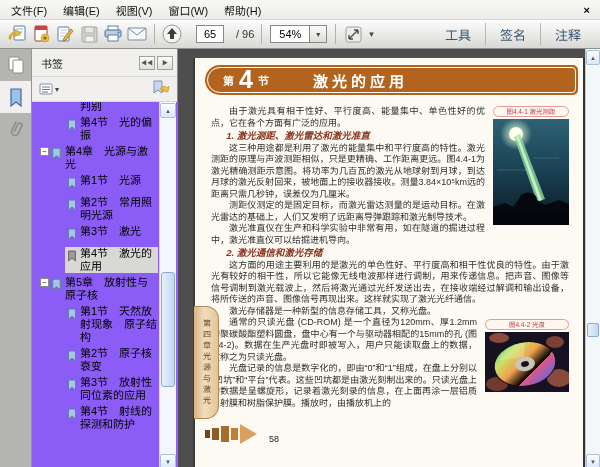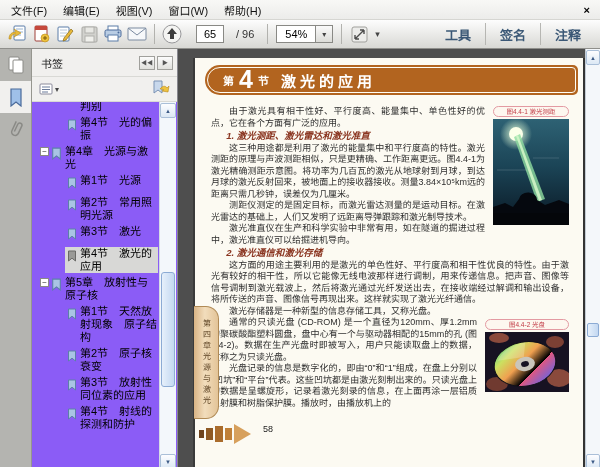--- a/index.html
+++ b/index.html
@@ -12,29 +12,29 @@
     display:flex;align-items:center;padding:0 3px;color:#111}
   .menu-item{font-size:11px;padding:1px 8px;cursor:default;white-space:nowrap}
   .close-btn{margin-left:auto;font-size:11px;font-weight:bold;color:#000;padding:0 7px}
 
   
   .toolbar{height:29px;background:linear-gradient(#fdfdfd,#d8d8d4);border-bottom:1px solid #8f8f8b;
     display:flex;align-items:center;padding:0 5px}
   .tb-btn{width:24px;height:22px;display:flex;align-items:center;justify-content:center;border-radius:2px}
   .tb-sep{width:1px;height:20px;background:#b2b2ae;margin:0 5px}
   .page-input{width:28px;height:18px;border:1px solid #898985;background:#fff;text-align:center;font-size:11px;margin:0 12px}
-  .page-total{font-size:11px;color:#333;margin-right:8px}
+  .page-total{font-size:11px;color:#333;margin-right:2px}
   .zoom-box{display:flex;align-items:center;margin:0 3px}
   .zoom-val{width:40px;height:18px;border:1px solid #898985;background:#fff;font-size:11px;
     display:flex;align-items:center;justify-content:center}
   .zoom-dd{width:17px;height:18px;border:1px solid #898985;border-left:none;background:linear-gradient(#fafafa,#dcdcd8);
     display:flex;align-items:center;justify-content:center;font-size:8px;color:#444}
   .mini-dd{font-size:9px;color:#444;padding:0 4px}
   .tb-right{margin-left:auto;display:flex;align-items:center;height:100%}
-  .tb-text-btn{color:#3b5876;font-weight:bold;font-size:13px;padding:0 14px;white-space:nowrap}
+  .tb-text-btn{color:#3b5876;font-weight:normal;font-size:13px;padding:0 14px;white-space:nowrap}
   .tb-vline{width:1px;height:22px;background:#b6b6b2}
 
   
   .main{display:flex;height:421px}
 
   
   .navstrip{width:32px;background:#b4b4b0;border-right:1px solid #96968f;display:flex;flex-direction:column;align-items:center}
   .nav-tab{width:31px;height:32px;display:flex;align-items:center;justify-content:center}
   .nav-tab.sel{background:#f1f0ee}
 
@@ -74,42 +74,42 @@
   .docarea{flex:1;position:relative;background:#4e4e4e;overflow:hidden}
   .pdf-page{position:absolute;left:17px;top:9px;width:388px;height:470px;background:#fcfaf2;
     box-shadow:-2px 0 0 #3a3a3a,2px 0 0 #333}
 
   
   .band{position:absolute;left:10px;right:5px;top:7px;height:30px;background:#b2641f;border-radius:15px 5px 5px 15px}
   .band-inner{position:absolute;inset:2px;border:1px solid #fffdf5;border-radius:13px 4px 4px 13px;
     display:flex;align-items:center;padding-left:15px;color:#fff;white-space:nowrap}
   .band .pre,.band .suf{font-size:11px;font-weight:bold}
   .band .num{font-size:25px;font-weight:bold;line-height:1;margin:0 5px 2px}
-  .band .btitle{font-size:15px;font-weight:bold;letter-spacing:4px;margin-left:12px}
+  .band .btitle{font-size:15px;font-weight:bold;letter-spacing:4px;margin-left:44px}
 
   
   .content{position:absolute;left:16px;right:14px;top:48px;font-size:9px;line-height:11.5px;
     color:#2e2e2e;text-align:justify}
   .content p{text-indent:2em;margin:0}
   .sec-h{color:#8a3520;font-style:italic;font-weight:bold;font-size:9.5px;text-indent:1.6em;margin:1px 0}
 
   .fig{float:right;clear:right;margin:0 0 5px 8px}
   .fig1{width:76px}.fig2{width:84px;margin-top:2px}
   .fig-label{border:1px solid #e39aa2;border-radius:7px;background:#fdf7ef;color:#c23b46;font-size:6.5px;
     line-height:1.1;text-align:center;padding:1px 0;margin-bottom:2px;white-space:nowrap;overflow:hidden}
   .fig svg{display:block;width:100%}
 
   
   .margin-tab{position:absolute;left:-1px;top:248px;width:25px;height:113px;
     background:linear-gradient(90deg,#d9b485,#f2ddbc 45%,#e3c498);border:1px solid #b08a55;border-left:none;
     border-radius:0 13px 13px 0;display:flex;align-items:center;justify-content:center}
   .margin-tab span{writing-mode:vertical-rl;text-orientation:upright;font-size:8px;color:#5f4526;letter-spacing:3px}
 
   
-  .footer{position:absolute;left:4px;top:366px;display:flex;align-items:flex-start}
+  .footer{position:absolute;left:10px;top:366px;display:flex;align-items:flex-end}
   .pnum{font-size:9px;color:#222;margin-left:8px}
 
   
   .vscroll{position:absolute;right:0;top:0;bottom:0;width:15px;background:#f4f7fa;border-left:1px solid #c4ccd4}
   .vscroll .sc-btn{width:14px;left:0}
   .vscroll .up{top:1px}.vscroll .down{bottom:1px}
   .vsthumb{position:absolute;left:1px;width:12px;top:274px;height:14px;
     background:linear-gradient(90deg,#e6f0fb,#c3d8f1);border:1px solid #8cabd4;border-radius:2px}
 </style>
 </head>

